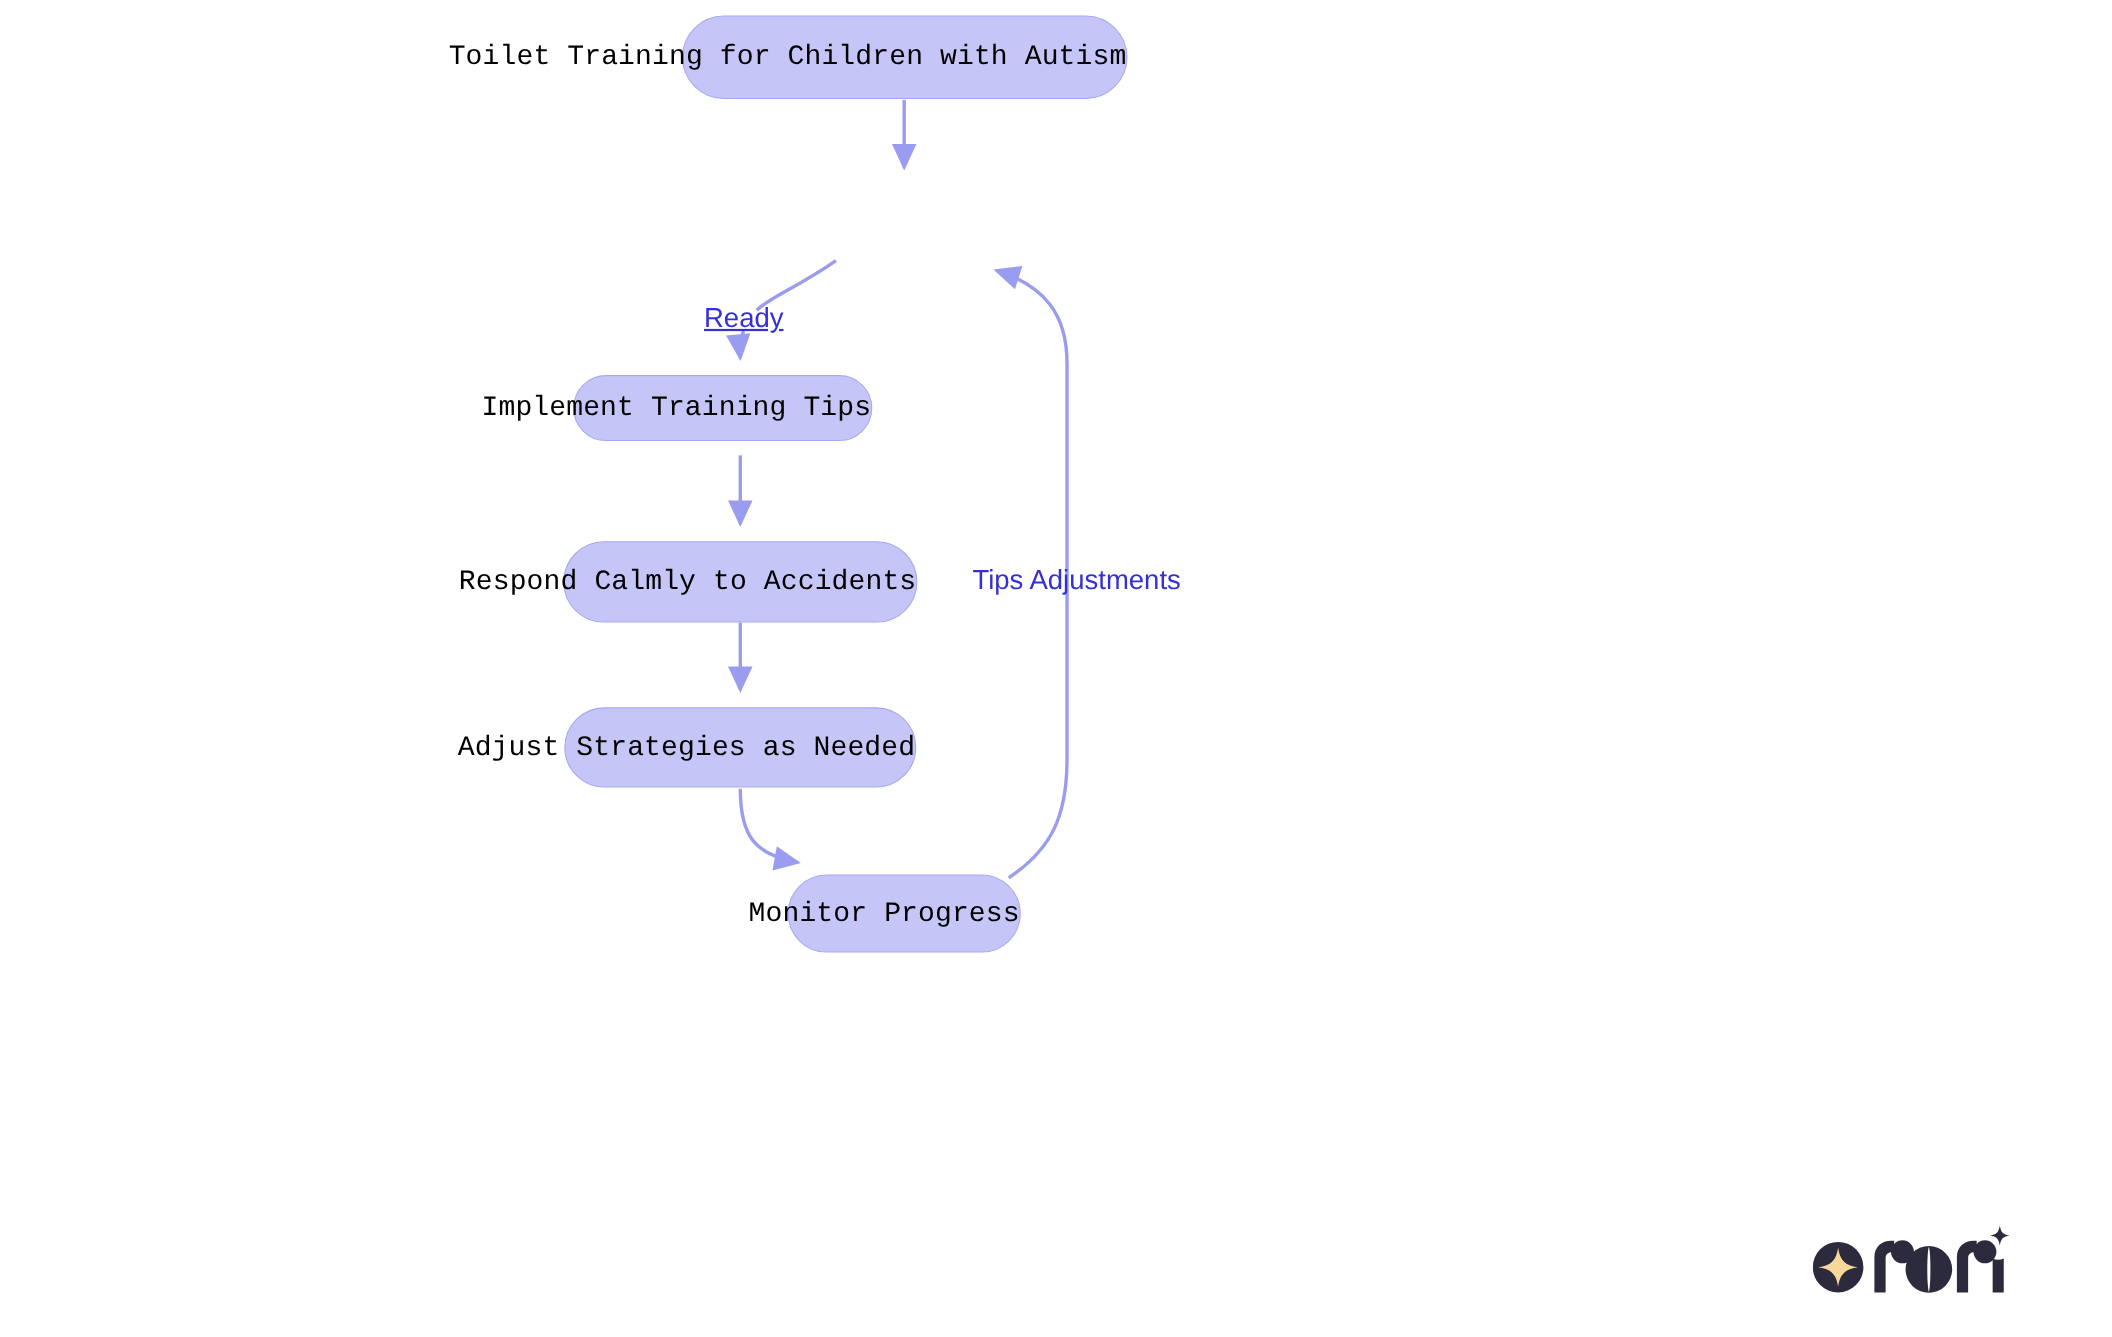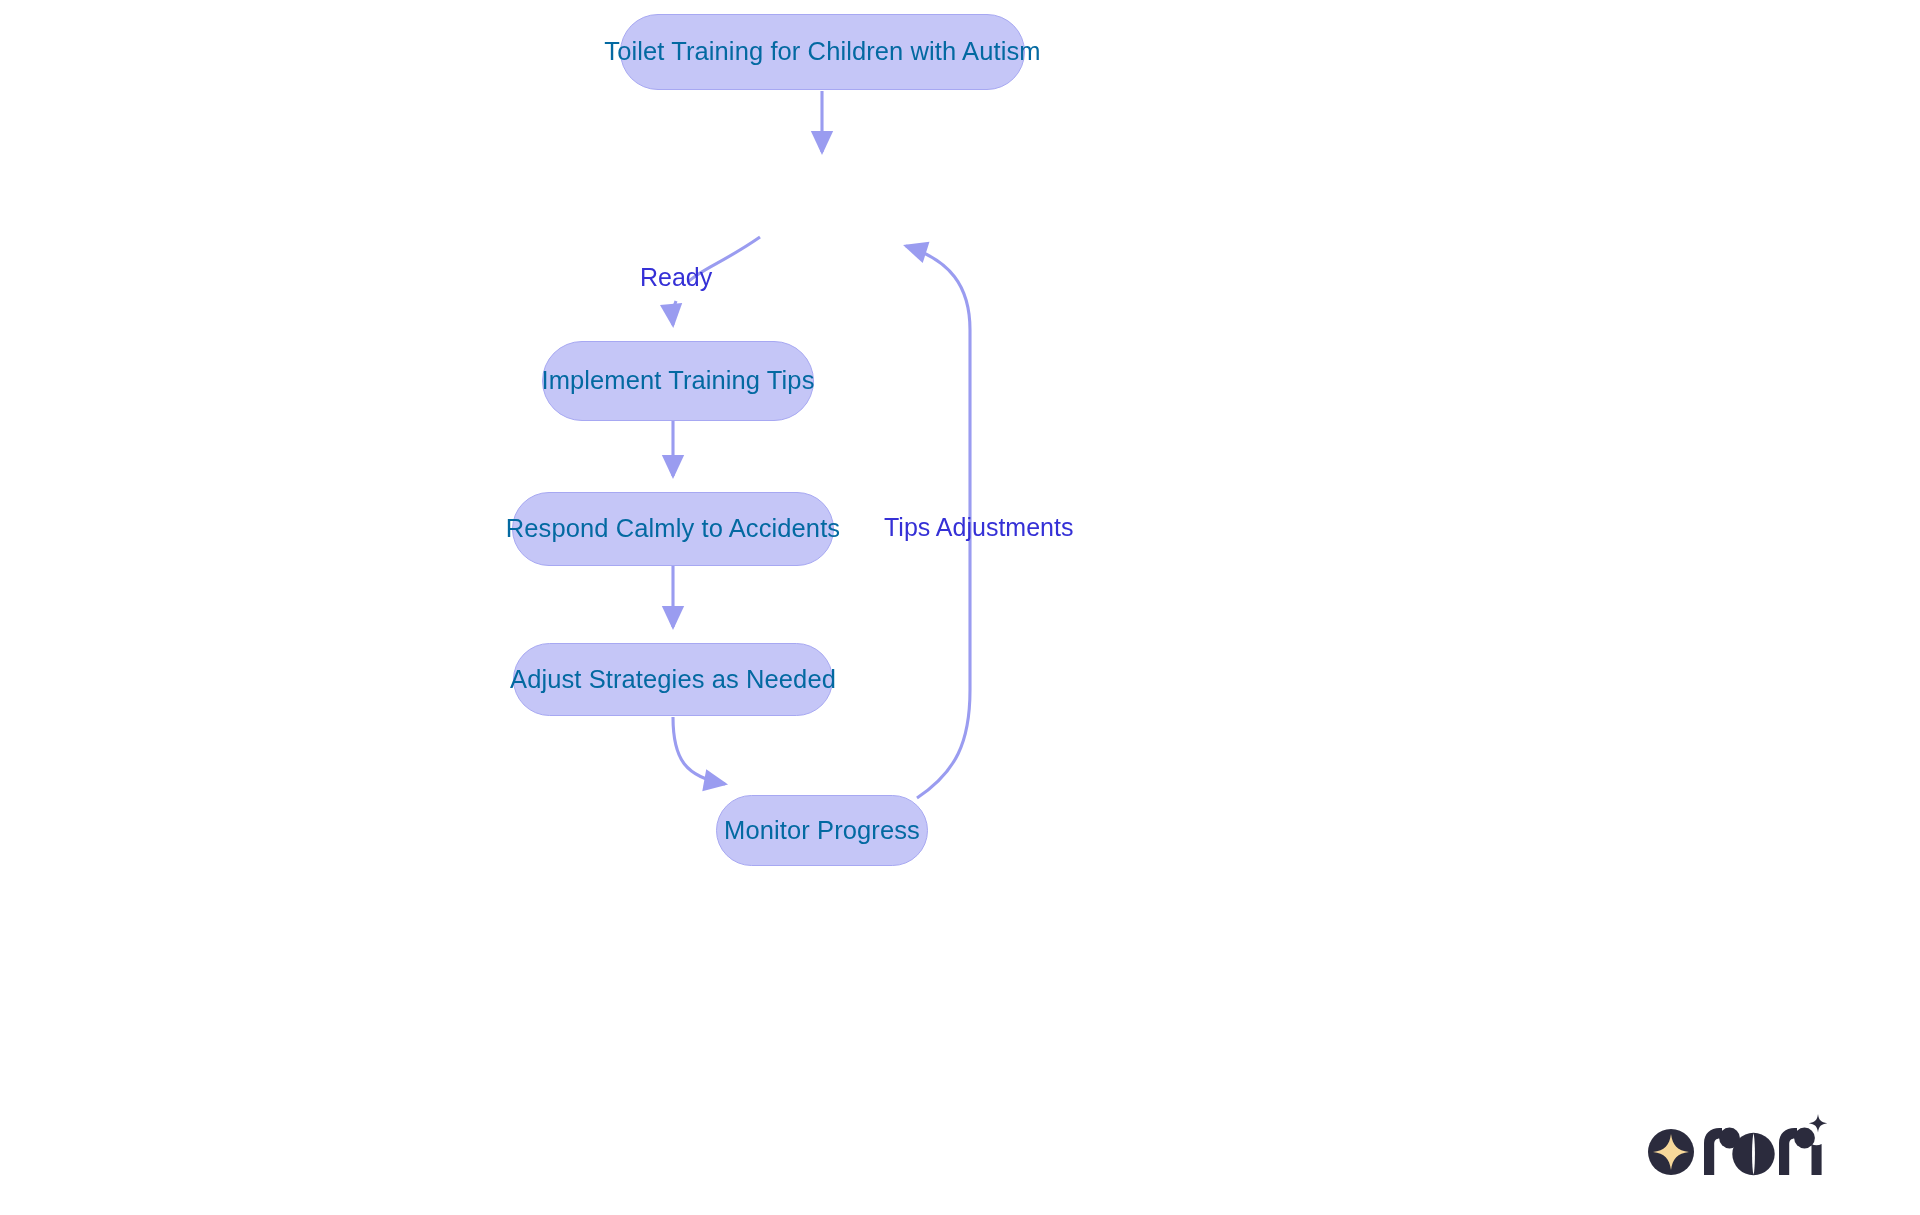--- a/index.html
+++ b/index.html
@@ -25,52 +25,53 @@
     width: 1920px;
     height: 1215px;
     pointer-events: none;
   }
   .node {
     position: absolute;
     box-sizing: border-box;
     background: #c5c6f7;
     border: 1.6px solid #a7a8f2;
     border-radius: 999px;
-    color: #0369a1;
+    color: #000000;
     display: flex;
     align-items: center;
-    justify-content: center;
+    justify-content: flex-end;
     text-align: center;
     letter-spacing: 0.1px;
     white-space: nowrap;
     font-weight: 400;
+    font-family: Liberation Mono, monospace;
   }
   .node-label {
     display: block;
     line-height: 1;
   }
   .edge-label {
     position: absolute;
     color: #3530d6;
     font-size: 25px;
     line-height: 1;
     white-space: nowrap;
     background: transparent;
   }
 
   
   #node-root      { left: 620px;  top: 14px;  width: 405px; height: 76px; font-size: 25.5px; }
   #node-assess    { left: 712px;  top: 168px; width: 220px; height: 70px; font-size: 25.5px; }
-  #node-implement { left: 542px;  top: 341px; width: 272px; height: 80px; font-size: 25.5px; }
+  #node-implement { left: 521px;  top: 341px; width: 272px; height: 60px; font-size: 25.5px; }
   #node-respond   { left: 512px;  top: 492px; width: 322px; height: 74px; font-size: 25.5px; }
   #node-adjust    { left: 513px;  top: 643px; width: 320px; height: 73px; font-size: 25.5px; }
   #node-monitor   { left: 716px;  top: 795px; width: 212px; height: 71px; font-size: 25.5px; }
 
   
-  #label-ready    { left: 640px;  top: 265px; }
+  #label-ready    { left: 640px;  top: 277px; text-decoration: underline; }
   #label-need     { left: 884px;  top: 515px; }
 
   
   #logo {
     position: absolute;
     left: 1648px;
     top: 1112px;
     width: 180px;
     height: 76px;
   }

